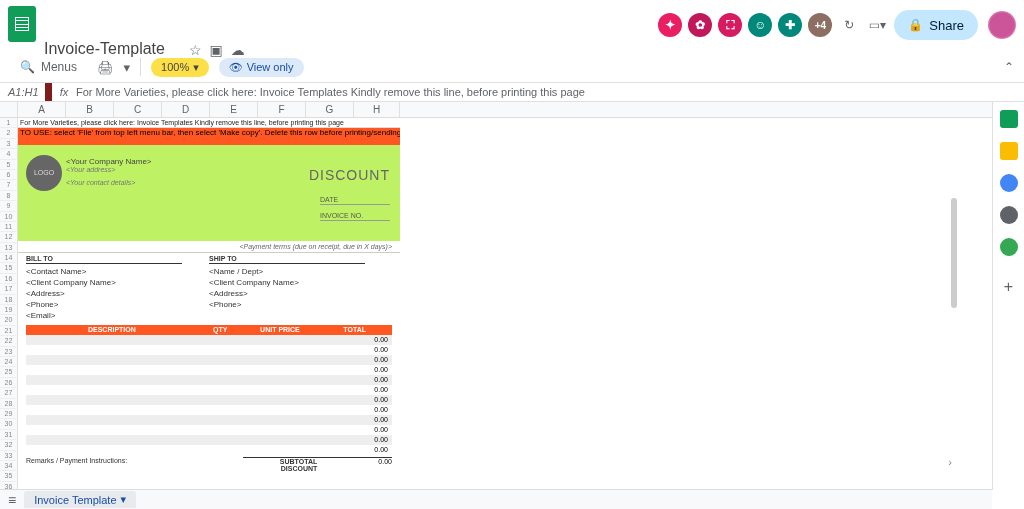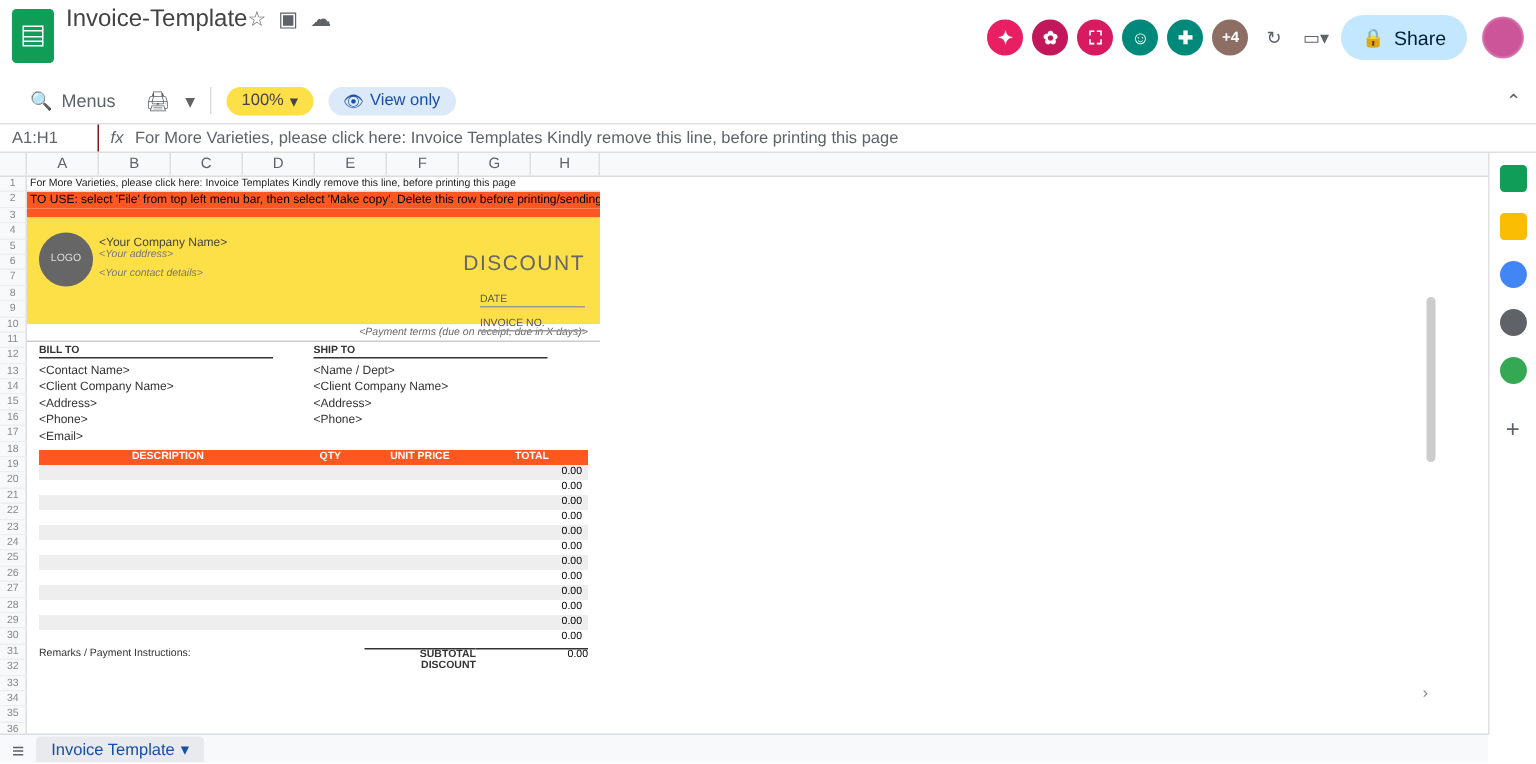--- a/index.html
+++ b/index.html
@@ -4,21 +4,21 @@
 <style>
   * { box-sizing: border-box; margin: 0; padding: 0; }
   body { font-family: Arial, sans-serif; font-size: 12px; background: #fff; width: 1024px; height: 509px; overflow: hidden; position: relative; }
 
   
   .header { display: flex; align-items: flex-start; padding: 4px 8px 0 8px; height: 52px; }
   .sheets-logo { width: 28px; height: 36px; background: #0f9d58; border-radius: 3px; margin-right: 8px; display:flex; align-items:center; justify-content:center; color:#fff; font-size:9px; font-weight:bold; margin-top:2px;}
   .sheets-logo .bars { width:14px; height:14px; border:1.5px solid #fff; display:flex; flex-direction:column; justify-content:space-evenly;}
   .sheets-logo .bars div { height:1px; background:#fff;}
   .title-block { flex: 0 0 auto; }
-  .title-row { display: flex; align-items: flex-start; gap: 0; }
+  .title-row { display: flex; align-items: flex-end; gap: 24px; margin-top: 36px; }
   .title { font-size: 16px; color: #444; }
   .title-icons { display:flex; gap:8px; color:#5f6368; font-size:14px;}
   .menubar { display: flex; gap: 12px; font-size: 12px; color: #444; margin-top: 2px; }
   .menubar span.disabled { color: #9aa0a6; }
   .header-right { margin-left:auto; display:flex; align-items:center; gap:6px; padding-top:6px;}
   .circle-btn { width:24px; height:24px; border-radius:50%; display:flex; align-items:center; justify-content:center; color:#fff; font-size:12px; font-weight:bold;}
   .header-right .plain-icon { color:#5f6368; width:22px; height:22px; border-radius:50%; display:flex; align-items:center; justify-content:center;}
   .share-btn { background:#c2e7ff; color:#001d35; border-radius:16px; height:30px; padding:0 14px; display:flex; align-items:center; gap:6px; font-size:13px; font-weight:500;}
   .share-btn .lock { font-size:12px;}
   .avatar { width:28px; height:28px; border-radius:50%; background: radial-gradient(circle,#c59 0,#c59 60%,#fff 100%); margin-left:4px;}
@@ -27,41 +27,41 @@
   .toolbar { display:flex; align-items:center; gap:10px; padding:4px 10px; height:30px;}
   .toolbar .search { height:22px; border-radius:11px; padding:0 10px; color:#5f6368; font-size:12px; display:flex; align-items:center; gap:6px;}
   .toolbar .pill { background:#fde047; border-radius:12px; padding:3px 10px; display:flex; align-items:center; gap:4px; color:#444; font-size:11px;}
   .toolbar .viewonly { background:#dbe9f8; color:#174ea6; font-weight:500;}
   .toolbar .icon { color:#5f6368; font-size:13px;}
   .toolbar .divider { width:1px; height:18px; background:#dadce0;}
   .toolbar .collapse { margin-left:auto; color:#5f6368;}
 
   
   .formula-bar { display:flex; align-items:center; height:20px; border-top:1px solid #e0e0e0; border-bottom:1px solid #e0e0e0; font-size:11px;}
-  .formula-bar .cellref { width:66px; padding-left:8px; color:#5f6368; border-right:1px solid #7f1d1d; height:100%; display:flex; align-items:center;}
+  .formula-bar .cellref { width:52px; padding-left:8px; color:#5f6368; border-right:7px solid #7f1d1d; height:100%; display:flex; align-items:center;font-style:italic;}
   .formula-bar .fx { width:24px; text-align:center; color:#5f6368; font-style:italic;}
   .formula-bar .content { flex:1; color:#5f6368; white-space:nowrap; overflow:hidden;}
 
   
   .body-wrap { display:flex; height:388px; }
   .grid-area { flex:1; position:relative; overflow:hidden;}
   .side-panel { width:32px; border-left:1px solid #e0e0e0; display:flex; flex-direction:column; align-items:center; gap:14px; padding-top:8px;}
   .side-panel .sp-icon { width:18px; height:18px; border-radius:3px;}
 
   
   .col-headers { display:flex; height:16px; font-size:10px; color:#5f6368; background:#f8f9fa; border-bottom:1px solid #ddd;}
   .col-headers div { border-right:1px solid #e0e0e0; text-align:center; line-height:15px;}
   .rownum-col { width:18px;}
 
   
   .sheet-content { position:absolute; left:18px; top:16px; width:382px; font-size:8px; color:#000;}
   .sc-row { height:10.4px; display:flex; align-items:center; padding:0 2px; }
   .orange-bar1 { background:#ff5722; color:#000; height:10.4px; font-size:8px; padding:0 2px; white-space:nowrap; overflow:hidden;}
   .orange-bar2 { background:#ff5722; height:6px;}
-  .header-region { background:#fde047; padding:10px 8px; height:71px; position:relative;}
+  .header-region { background:#bef264; padding:10px 8px; height:96px; position:relative;}
   .logo-circle { position:absolute; left:8px; top:10px; width:36px; height:36px; border-radius:50%; background:#666; color:#ddd; font-size:7px; display:flex; align-items:center; justify-content:center;}
   .company-block { position:absolute; left:48px; top:12px; font-size:8px; color:#444;}
   .invoice-title { position:absolute; right:10px; top:22px; font-size:14px; color:#666; letter-spacing:1px;}
   .dateline { position:absolute; right:10px; top:50px; font-size:7px; color:#555; border-bottom:1px solid #999; width:70px; text-align:left; padding:1px 0;}
   .invoicenoline { position:absolute; right:10px; top:66px; font-size:7px; color:#555; border-bottom:1px solid #999; width:70px; padding:1px 0;}
   .payment-terms { text-align:right; font-size:7px; font-style:italic; color:#666; padding:2px 8px; border-bottom:1px solid #ccc;}
   .billship { display:flex; gap:0; padding:2px 8px;}
   .billship > div { flex:1;}
   .billship .hd { font-weight:bold; font-size:7px; color:#333; border-bottom:1px solid #333; padding-bottom:1px; margin-bottom:2px; width:85%;}
   .billship .ln { font-size:8px; color:#333; padding:1px 0;}

